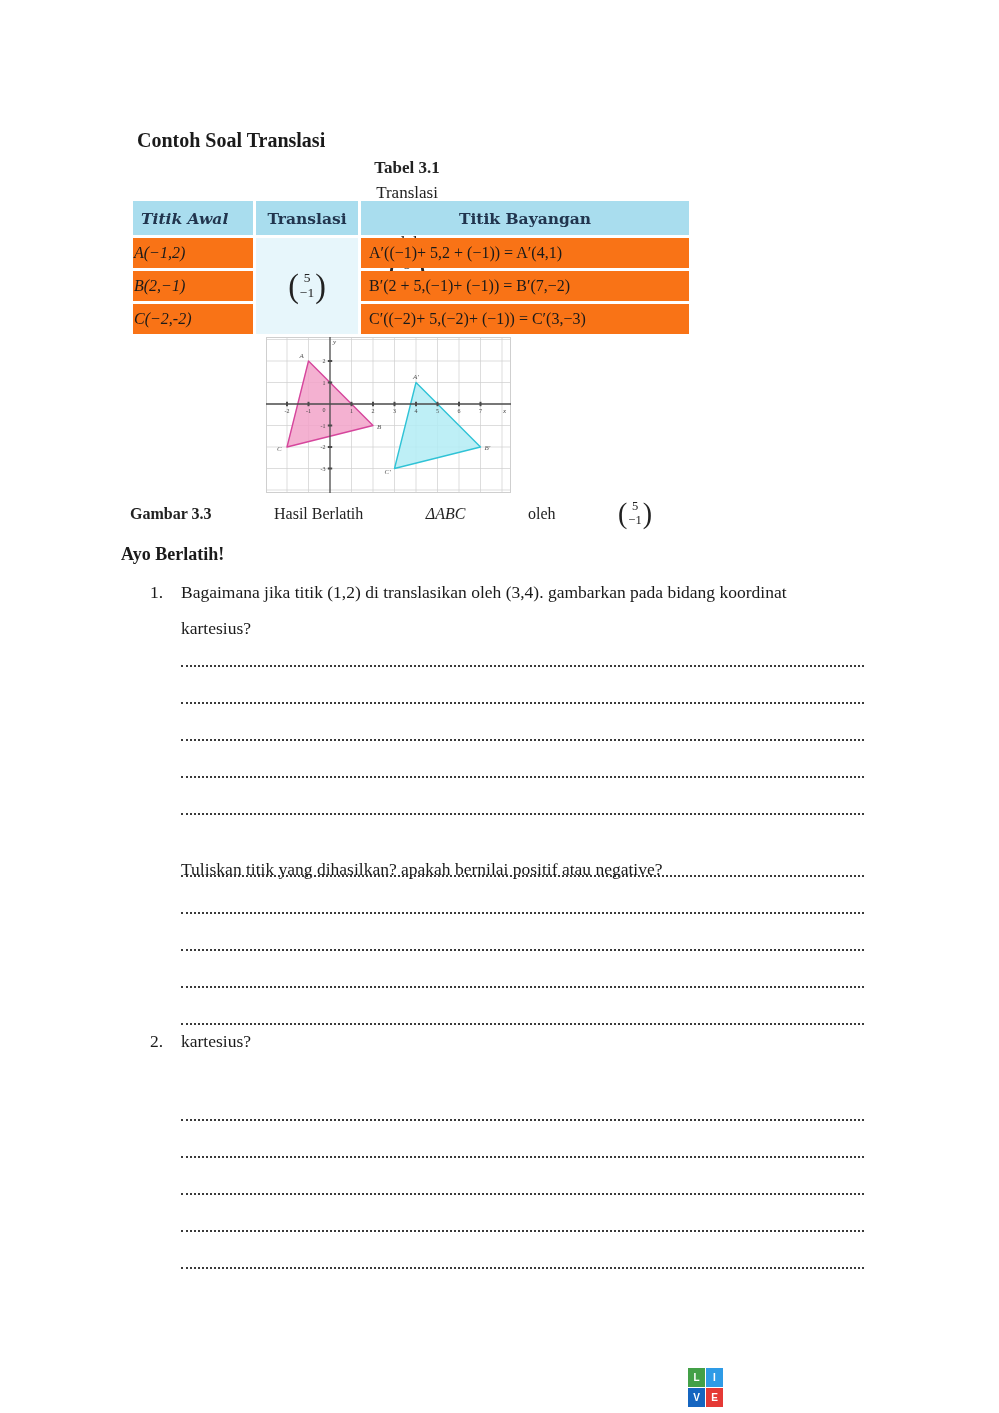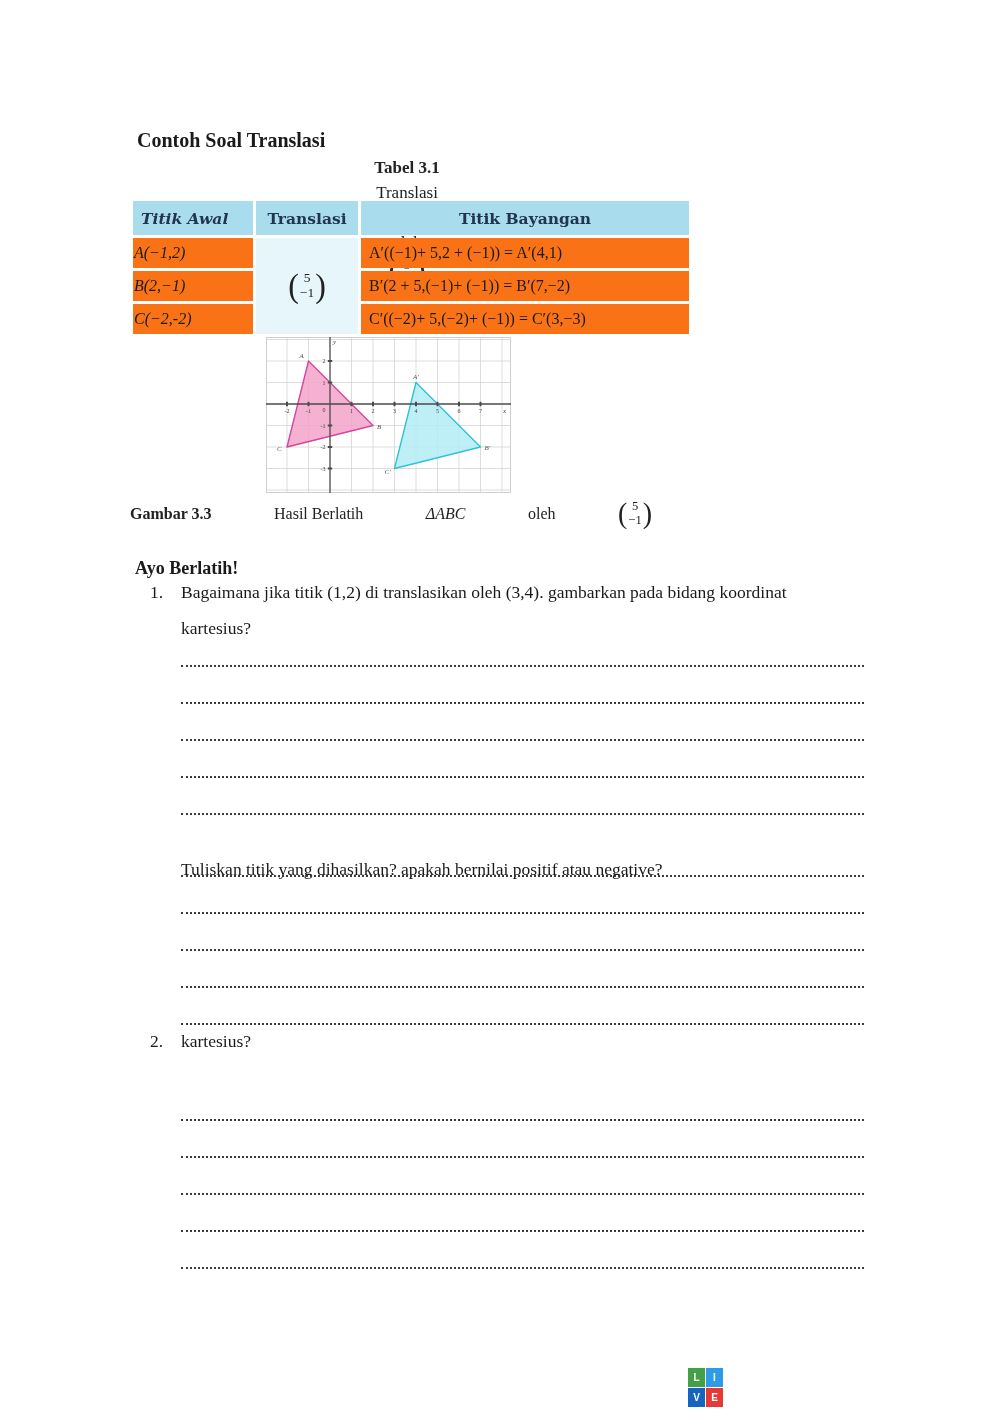--- a/index.html
+++ b/index.html
@@ -30,21 +30,21 @@
   .trans-table td.merged{background:#e7f6fb;text-align:center;vertical-align:middle;}
 
   .figure-wrap{position:absolute;left:266px;top:337px;width:245px;height:156px;}
 
   .caption{position:absolute;left:130px;top:494px;width:522px;display:flex;
            justify-content:space-between;align-items:center;gap:5px;font-size:16px;color:#222;margin-top:6px;}
   .caption .bold{font-weight:bold;}
   .caption .binom .paren{font-size:28px;}
   .caption .binom .col{font-size:12.5px;}
 
-  .practice-heading{position:absolute;left:121px;top:544px;font-size:18px;font-weight:bold;margin:14px;}
+  .practice-heading{position:absolute;left:121px;top:544px;font-size:18px;font-weight:bold;margin:0;}
 
   .question{position:absolute;left:150px;width:740px;display:flex;font-size:17.5px;line-height:35.5px;}
   .question .qnum{width:31px;flex:0 0 31px;}
   .q1{top:575px;}
   .q2{top:1024px;}
 
   .subq{position:absolute;left:181px;top:859px;font-size:17.5px;}
 
   .ans-block{position:absolute;left:181px;width:683px;}
   .ans-1{top:630px;} .ans-2{top:840px;} .ans-3{top:1084px;}

